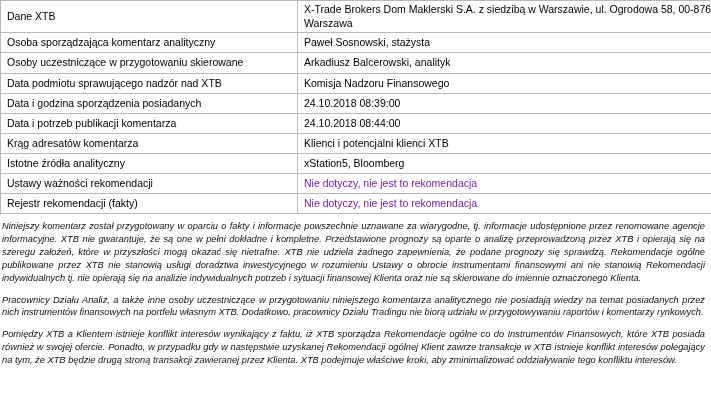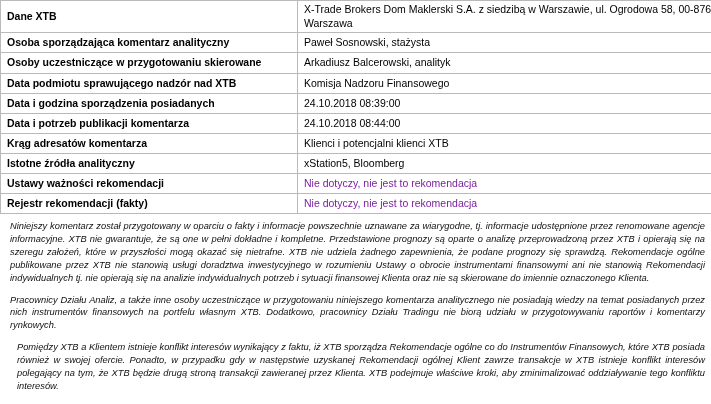--- a/index.html
+++ b/index.html
@@ -25,51 +25,50 @@
   }
   table.disclosure td {
     border: 1px solid #b9b9b9;
     padding: 3px 5px 3px 6px;
     vertical-align: middle;
     font-size: 10.5px;
     line-height: 1.25;
   }
   td.label {
     width: 285px;
-    font-weight: bold;
+    font-weight: normal;
     color: #000000;
   }
   td.value {
     width: 424px;
     color: #000000;
   }
   tr.first td.value {
     line-height: 1.3;
     padding-top: 2px;
     padding-bottom: 2px;
   }
   tr.highlight td.value {
     color: #7b1fa2;
   }
   .notes {
-    padding: 6px 6px 0 10px;
+    padding: 6px 6px 0 2px;
     box-sizing: border-box;
     width: 711px;
   }
   .notes p {
     margin: 0 0 9px 0;
     font-size: 9.3px;
     line-height: 1.38;
     font-style: italic;
     text-align: justify;
     color: #111111;
   }
   .notes p:last-child {
     margin-bottom: 0;
-    margin-left: 7px;
   }
 </style>
 </head>
 <body>
 
 <div class="page">
 
   <table class="disclosure">
     <tbody>
       <tr class="first">

